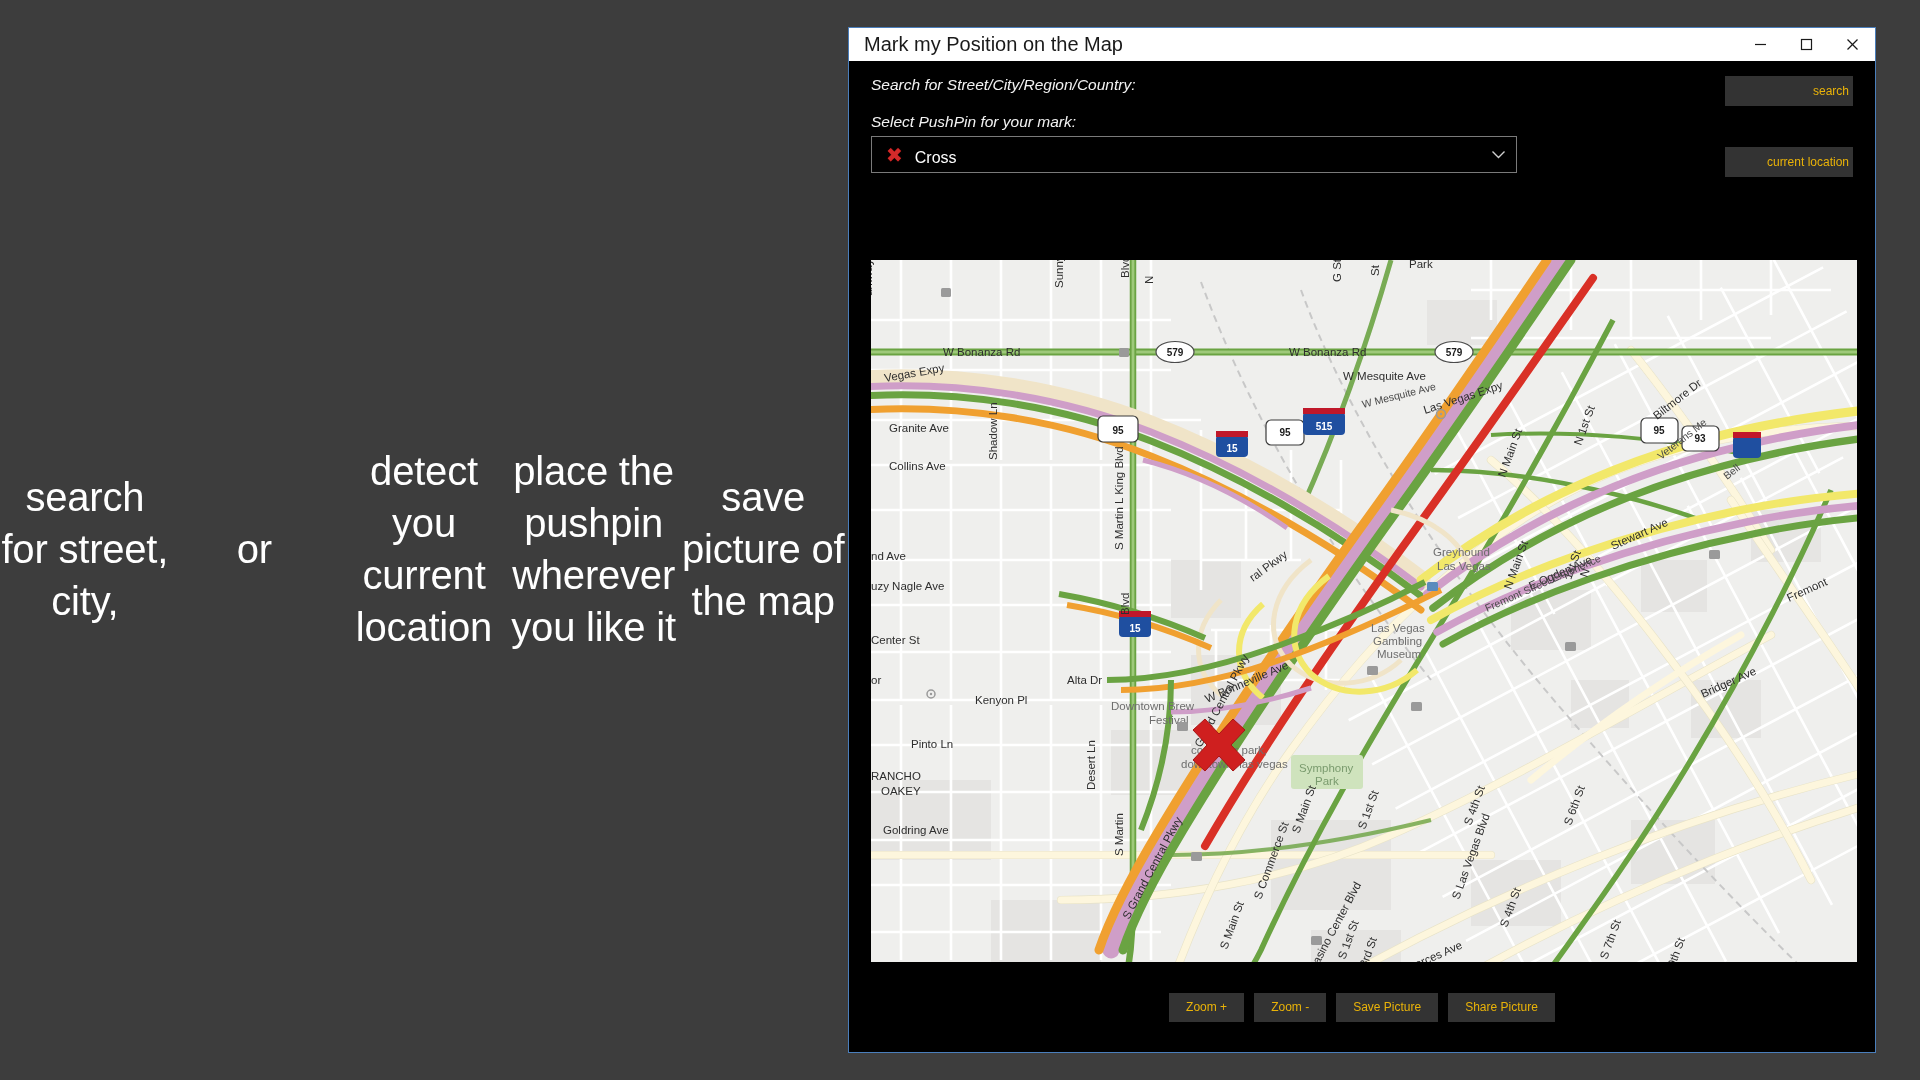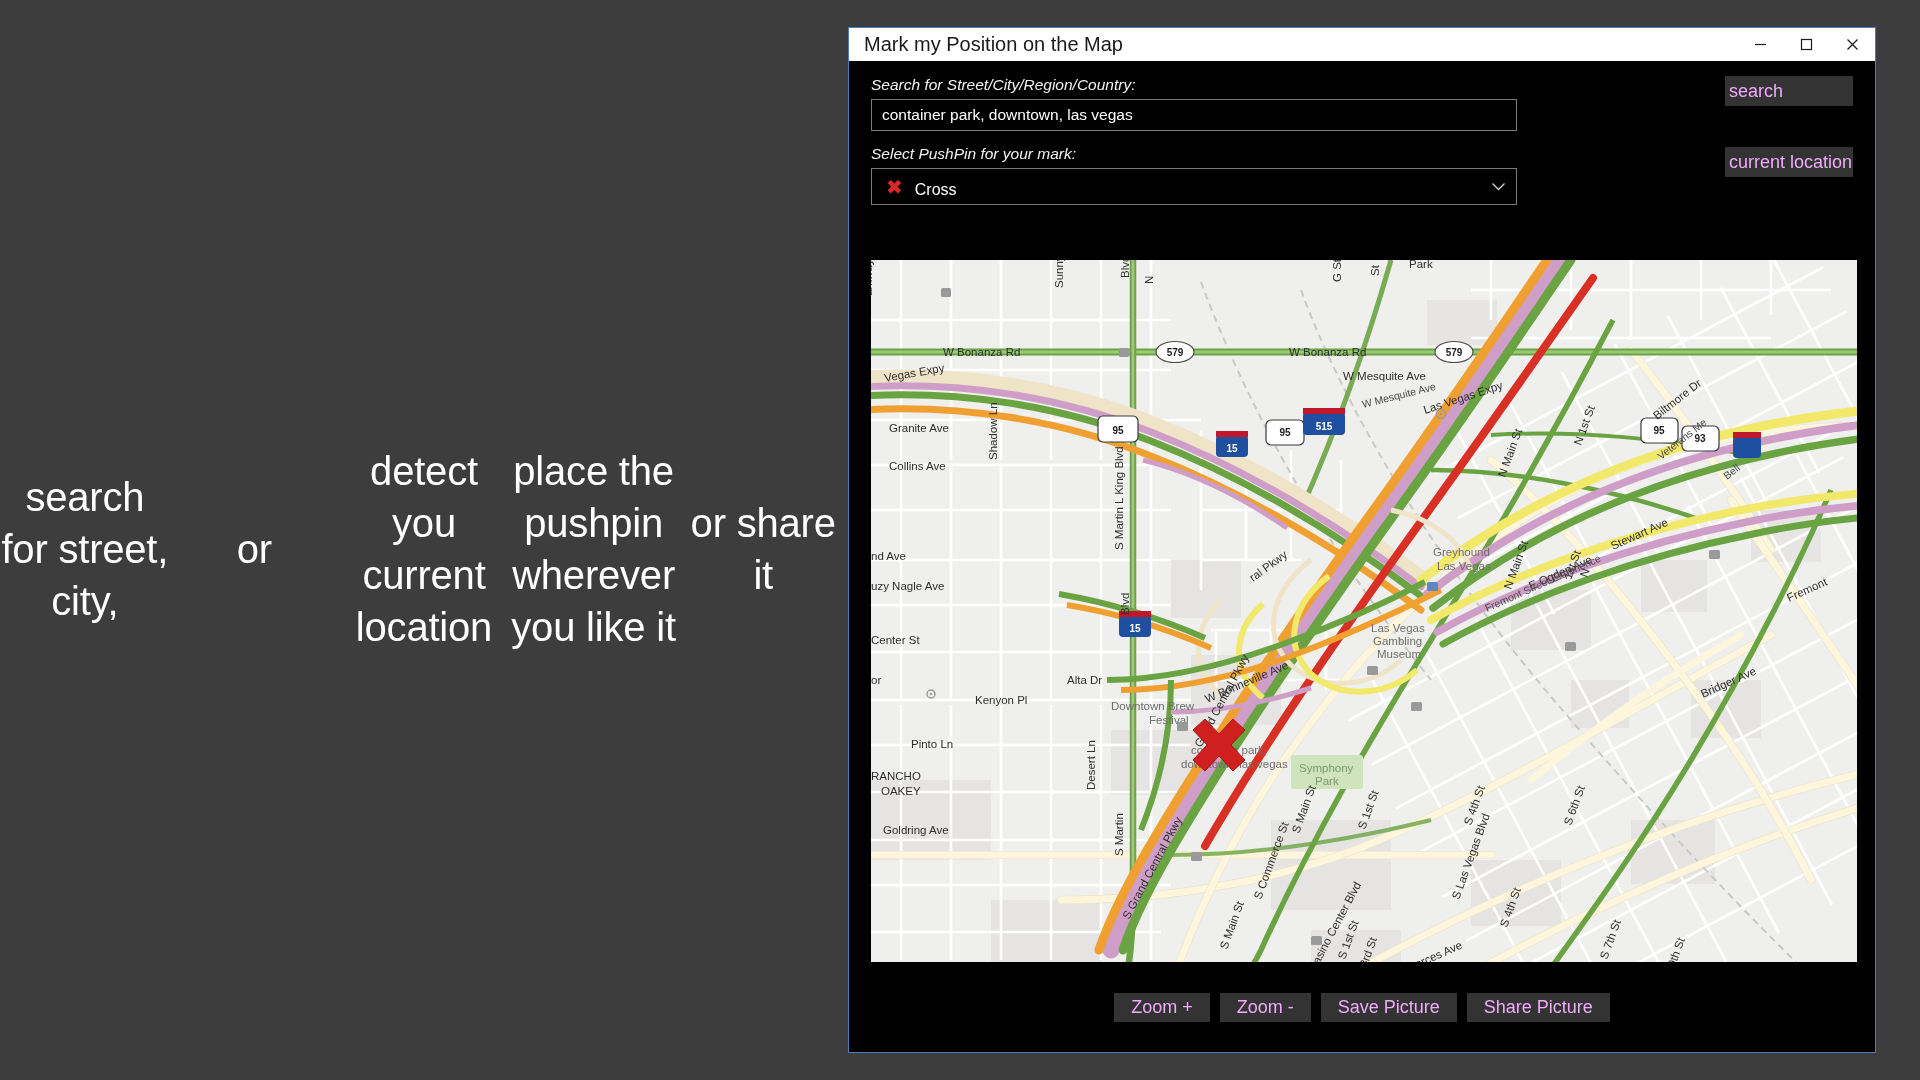--- a/index.html
+++ b/index.html
@@ -106,26 +106,26 @@
 
   
   .side-buttons {
     position: absolute; right: 22px; top: 15px;
     width: 128px;
     display: flex; flex-direction: column;
     align-items: stretch;
   }
   .btn {
     background: #333333;
-    color: #f0abfc;
+    color: #eab308;
     border: none;
     font-family: "Liberation Sans", sans-serif;
-    font-size: 18px;
+    font-size: 12px;
     cursor: pointer;
-    text-align: left;
+    text-align: right;
     white-space: nowrap;
   }
   .btn-side { height: 30px; line-height: 30px; padding: 0 4px; }
   .side-spacer { height: 41px; }
 
   
   .map-wrap {
     position: absolute;
     left: 22px; top: 199px;
     width: 986px; height: 736px;
@@ -169,21 +169,21 @@
     <div class="promo-block">
       <div>detect you current location</div>
     </div>
     <div class="promo-gap"></div>
     <div class="promo-block">
       <div>place the pushpin</div>
       <div>wherever you like it</div>
     </div>
     <div class="promo-gap"></div>
     <div class="promo-block">
-      <div>or share it</div>
+      <div>save picture of the map</div>
     </div>
   </div>
 
   <div class="window">
 
     <div class="titlebar">
       <div class="title-text">Mark my Position on the Map</div>
       <div class="title-spacer"></div>
       <div class="win-btn">
         <svg width="13" height="13" viewBox="0 0 13 13">
@@ -200,21 +200,20 @@
             <line x1="1.5" y1="1.5" x2="11.5" y2="11.5" stroke="#1a1a1a" stroke-width="1.2"></line>
             <line x1="11.5" y1="1.5" x2="1.5" y2="11.5" stroke="#1a1a1a" stroke-width="1.2"></line>
           </svg>
       </div>
     </div>
 
     <div class="body">
 
       <div class="form-area">
         <label class="field-label">Search for Street/City/Region/Country:</label>
-        <input class="text-input" type="text" value="container park, downtown, las vegas" style="">
         <div class="row-gap"></div>
         <label class="field-label">Select PushPin for your mark:</label>
         <div class="combo">
           <span class="combo-icon">✖</span>
           <span class="combo-value">Cross</span>
           <span class="combo-arrow">
             <svg width="15" height="9" viewBox="0 0 15 9">
                 <polyline points="1.5,1.5 7.5,7.5 13.5,1.5" fill="none" stroke="#cfcfcf" stroke-width="1.4"></polyline>
               </svg>
           </span>

